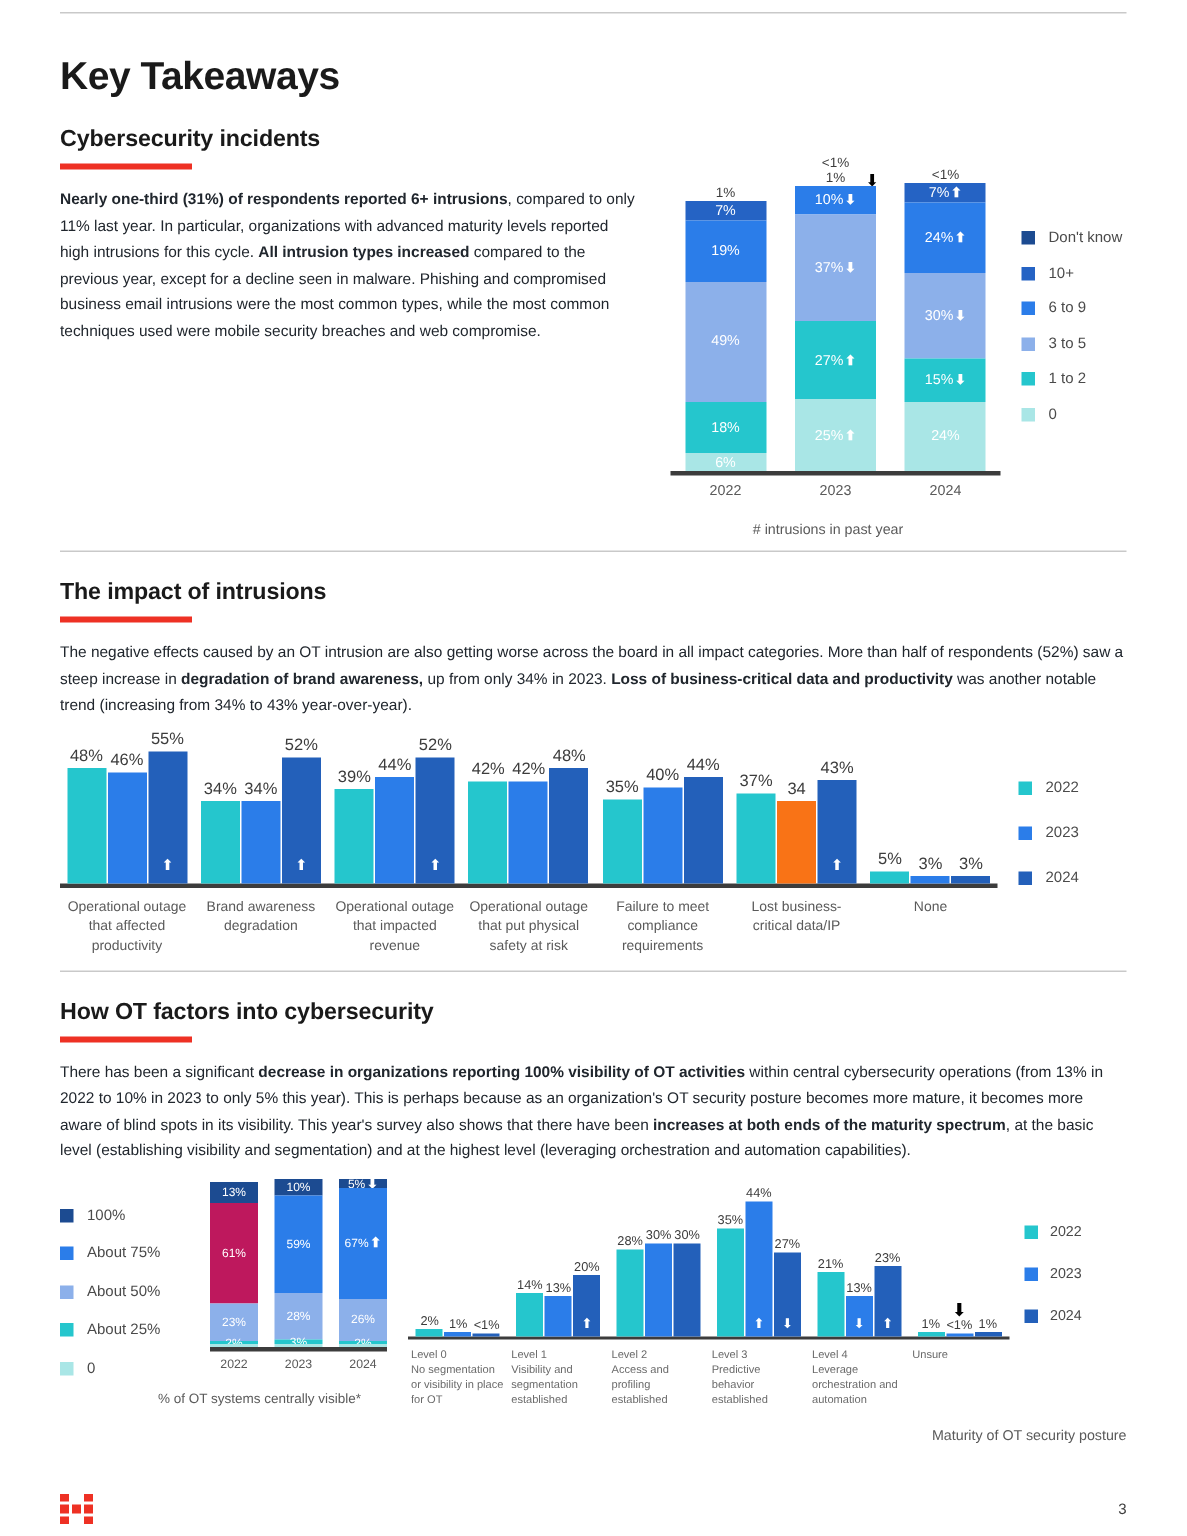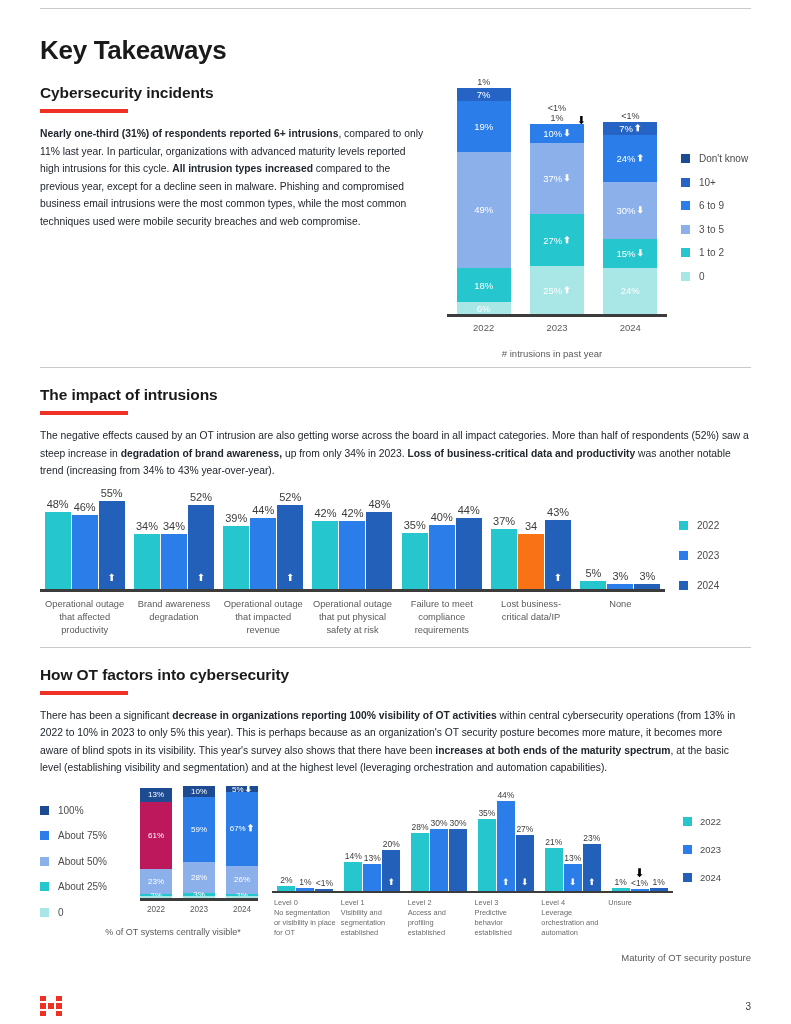--- a/index.html
+++ b/index.html
@@ -148,24 +148,24 @@
       <div class="sc1-wrap">
         <div class="sc1-plot">
           <div class="sc1-bars" id="sc1-bars">
               <div class="sc1-col">
                 <div class="topcap" style="bottom: 100%; margin-bottom: 1px;">
                   <div>1%</div>
                 </div>
                 <div class="seg" style="background: rgb(37, 99, 196); height: 13.44px;">
                   <span class="lbl">7%</span>
                 </div>
-                <div class="seg" style="background: rgb(43, 125, 233); height: 51px; text-align: center;">
+                <div class="seg" style="background: rgb(43, 125, 233); height: 41px; text-align: center;">
                   <span class="lbl">19%</span>
                 </div>
-                <div class="seg" style="background: rgb(140, 176, 234); height: 116px;">
+                <div class="seg" style="background: rgb(140, 176, 234); height: 80px;">
                   <span class="lbl">49%</span>
                 </div>
                 <div class="seg" style="background: rgb(37, 198, 205); height: 34.56px;">
                   <span class="lbl">18%</span>
                 </div>
                 <div class="seg" style="background: rgb(169, 230, 230); height: 11.52px;">
                   <span class="lbl">6%</span>
                 </div>
               </div>
               <div class="sc1-col">

